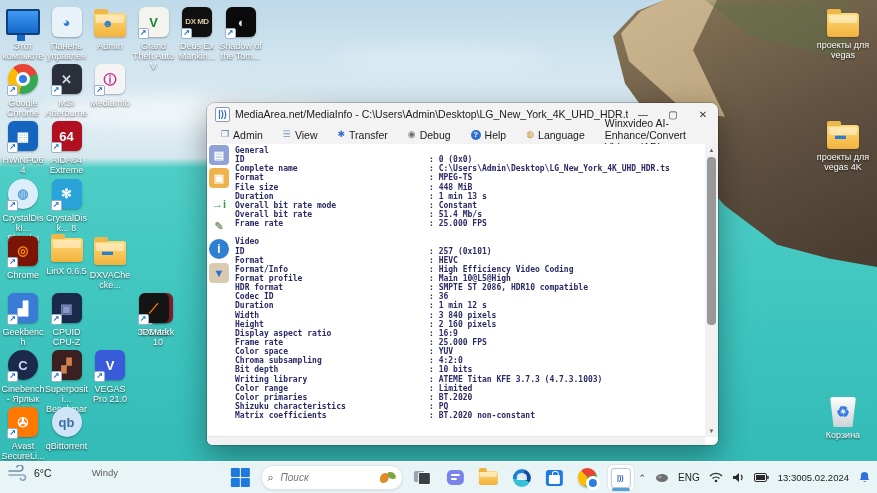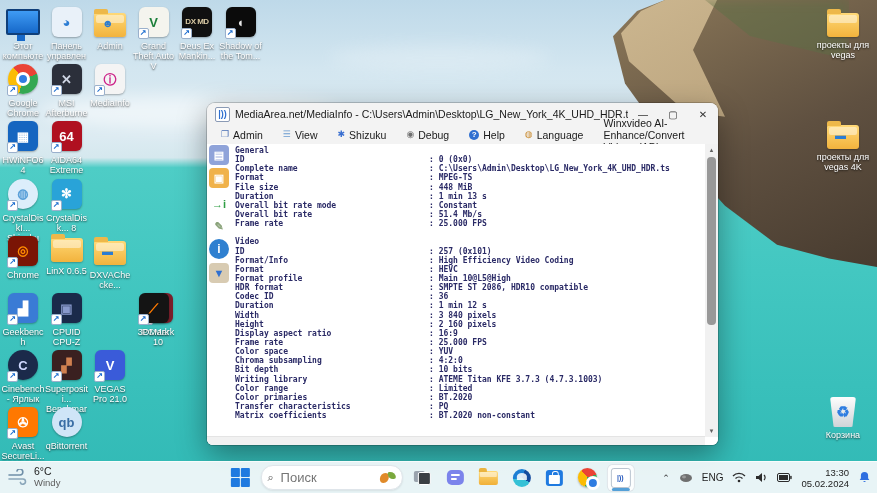--- a/index.html
+++ b/index.html
@@ -82,33 +82,33 @@
   .vthumb{position:absolute;left:2px;width:9px;background:#989898;border-radius:4px;}
   .varrow{position:absolute;left:0;width:13px;height:12px;font-size:6px;color:#606060;
       text-align:center;line-height:12px;cursor:pointer;}
   .hscroll{position:absolute;left:0;right:13px;bottom:0;height:8px;background:#f1f1f1;
       border-top:1px solid #e4e4e4;}
 
   
   .taskbar{position:absolute;left:0;right:0;bottom:0;height:31px;
       background:rgba(243,248,250,.94);border-top:1px solid rgba(255,255,255,.7);}
   .weather{position:absolute;left:8px;top:3px;display:flex;align-items:center;gap:6px;cursor:pointer;}
-  .weather-txt{display:flex;flex-direction:column;}
+  .weather-txt{display:flex;flex-direction:row;gap:40px;}
   .weather-temp{font-size:10.5px;color:#1c1c1c;line-height:12px;}
   .weather-cond{font-size:9.5px;color:#5c5c5c;line-height:11px;}
   .tb-center{position:absolute;left:50%;top:0;height:31px;transform:translateX(-52%);
       display:flex;align-items:center;gap:7px;}
   .tb-btn{width:26px;height:26px;border-radius:5px;display:flex;align-items:center;
       justify-content:center;cursor:pointer;position:relative;}
   .tb-start{display:grid;grid-template-columns:9px 9px;grid-template-rows:9px 9px;gap:1.5px;}
   .tb-start i{background:#1f7ae0;border-radius:1px;}
   .search-pill{width:128px;height:23px;background:#fff;border:1px solid #dfe5ea;border-radius:12px;
       display:flex;align-items:center;padding:0 6px;gap:5px;cursor:text;box-shadow:0 1px 2px rgba(0,0,0,.08);}
-  .search-pill input{border:none;outline:none;flex:1;font-size:13px;color:#444;background:transparent;
-      font-family:"Liberation Sans",sans-serif;min-width:0;}
+  .search-pill input{border:none;outline:none;flex:1;font-size:10px;color:#444;background:transparent;
+      font-family:"Liberation Sans",sans-serif;min-width:0;font-style:italic;}
   .mag{font-size:11px;color:#555;}
   .butterfly{width:16px;height:12px;position:relative;}
   .butterfly::before{content:"";position:absolute;left:0;top:1px;width:9px;height:10px;
       background:#e08a2a;border-radius:60% 40% 60% 40%;}
   .butterfly::after{content:"";position:absolute;right:0;top:0;width:8px;height:7px;
       background:#7aa83c;border-radius:20% 80% 30% 70%;}
   .tb-taskview{width:17px;height:14px;position:relative;}
   .tb-taskview::before{content:"";position:absolute;left:0;top:0;width:11px;height:11px;
       background:#9aa3ad;border-radius:2px;}
   .tb-taskview::after{content:"";position:absolute;right:0;bottom:0;width:11px;height:11px;
@@ -129,21 +129,21 @@
   .tb-store::after{content:"";position:absolute;left:6px;top:1px;width:5px;height:3px;
       border:1px solid #fff;border-bottom:none;border-radius:3px 3px 0 0;}
   .tb-mi-tile{width:18px;height:18px;background:#fff;border:1px solid #b9c4d0;border-radius:3px;
       display:flex;align-items:center;justify-content:center;font-size:10px;color:#2255bb;font-weight:bold;}
   .tb-active{background:rgba(255,255,255,.85);box-shadow:0 0 0 1px #dde3e8;}
   .tb-active .underline{position:absolute;bottom:0px;left:4px;right:4px;height:2.5px;
       background:#54a0d8;border-radius:2px;}
   .tray{position:absolute;right:6px;top:0;height:31px;display:flex;align-items:center;gap:9px;}
   .tray-item{display:flex;align-items:center;justify-content:center;color:#1e1e1e;cursor:pointer;}
   .tray-txt{font-size:10px;}
-  .clock{display:flex;flex-direction:column;align-items:flex-end;cursor:pointer;}
+  .clock{display:flex;flex-direction:row;align-items:flex-end;cursor:pointer;}
   .clock span{font-size:9.5px;line-height:11px;color:#1c1c1c;}
   .chev{font-size:9px;color:#333;}
 
   
   .right-icon{position:absolute;width:56px;text-align:center;cursor:pointer;}
   .right-icon .tilewrap{height:32px;}
 </style>
 </head>
 <body>
 
@@ -410,21 +410,21 @@
         <span class="menu-item">
           <span class="mi-ico" style="color: rgb(74, 111, 181);">❐</span>
           <span>Admin</span>
         </span>
         <span class="menu-item">
           <span class="mi-ico" style="color: rgb(106, 154, 208);">☰</span>
           <span>View</span>
         </span>
         <span class="menu-item">
           <span class="mi-ico" style="color: rgb(58, 111, 208);">✱</span>
-          <span>Shizuku</span>
+          <span>Transfer</span>
         </span>
         <span class="menu-item">
           <span class="mi-ico" style="color: rgb(112, 112, 112);">◉</span>
           <span>Debug</span>
         </span>
         <span class="menu-item">
           <span class="mi-help-badge">?</span>
           <span>Help</span>
         </span>
         <span class="menu-item">
@@ -449,37 +449,37 @@
           <div class="info-line"><span class="info-label">Complete name</span><span>: C:\Users\Admin\Desktop\LG_New_York_4K_UHD_HDR.ts</span></div>
           <div class="info-line"><span class="info-label">Format</span><span>: MPEG-TS</span></div>
           <div class="info-line"><span class="info-label">File size</span><span>: 448 MiB</span></div>
           <div class="info-line"><span class="info-label">Duration</span><span>: 1 min 13 s</span></div>
           <div class="info-line"><span class="info-label">Overall bit rate mode</span><span>: Constant</span></div>
           <div class="info-line"><span class="info-label">Overall bit rate</span><span>: 51.4 Mb/s</span></div>
           <div class="info-line"><span class="info-label">Frame rate</span><span>: 25.000 FPS</span></div>
           <div class="info-line"></div>
           <div class="info-line">Video</div>
           <div class="info-line"><span class="info-label">ID</span><span>: 257 (0x101)</span></div>
+          <div class="info-line"><span class="info-label">Format</span><span>: HEVC</span></div>
           <div class="info-line"><span class="info-label">Format/Info</span><span>: High Efficiency Video Coding</span></div>
-          <div class="info-line"><span class="info-label">Format</span><span>: HEVC</span></div>
           <div class="info-line"><span class="info-label">Format profile</span><span>: Main 10@L5@High</span></div>
           <div class="info-line"><span class="info-label">HDR format</span><span>: SMPTE ST 2086, HDR10 compatible</span></div>
           <div class="info-line"><span class="info-label">Codec ID</span><span>: 36</span></div>
           <div class="info-line"><span class="info-label">Duration</span><span>: 1 min 12 s</span></div>
           <div class="info-line"><span class="info-label">Width</span><span>: 3 840 pixels</span></div>
           <div class="info-line"><span class="info-label">Height</span><span>: 2 160 pixels</span></div>
           <div class="info-line"><span class="info-label">Display aspect ratio</span><span>: 16:9</span></div>
           <div class="info-line"><span class="info-label">Frame rate</span><span>: 25.000 FPS</span></div>
           <div class="info-line"><span class="info-label">Color space</span><span>: YUV</span></div>
           <div class="info-line"><span class="info-label">Chroma subsampling</span><span>: 4:2:0</span></div>
           <div class="info-line"><span class="info-label">Bit depth</span><span>: 10 bits</span></div>
           <div class="info-line"><span class="info-label">Writing library</span><span>: ATEME Titan KFE 3.7.3 (4.7.3.1003)</span></div>
           <div class="info-line"><span class="info-label">Color range</span><span>: Limited</span></div>
           <div class="info-line"><span class="info-label">Color primaries</span><span>: BT.2020</span></div>
-          <div class="info-line"><span class="info-label">Transfer characteristics</span><span>: PQ</span></div>
+          <div class="info-line"><span class="info-label">Shizuku characteristics</span><span>: PQ</span></div>
           <div class="info-line"><span class="info-label">Matrix coefficients</span><span>: BT.2020 non-constant</span></div>
         </div>
       <div class="vscroll">
         <div class="varrow" style="top:0;">▲</div>
         <div class="vthumb" style="top:13px;height:168px;"></div>
         <div class="varrow" style="bottom:0;">▼</div>
       </div>
       <div class="hscroll"></div>
     </div>
   </div>

